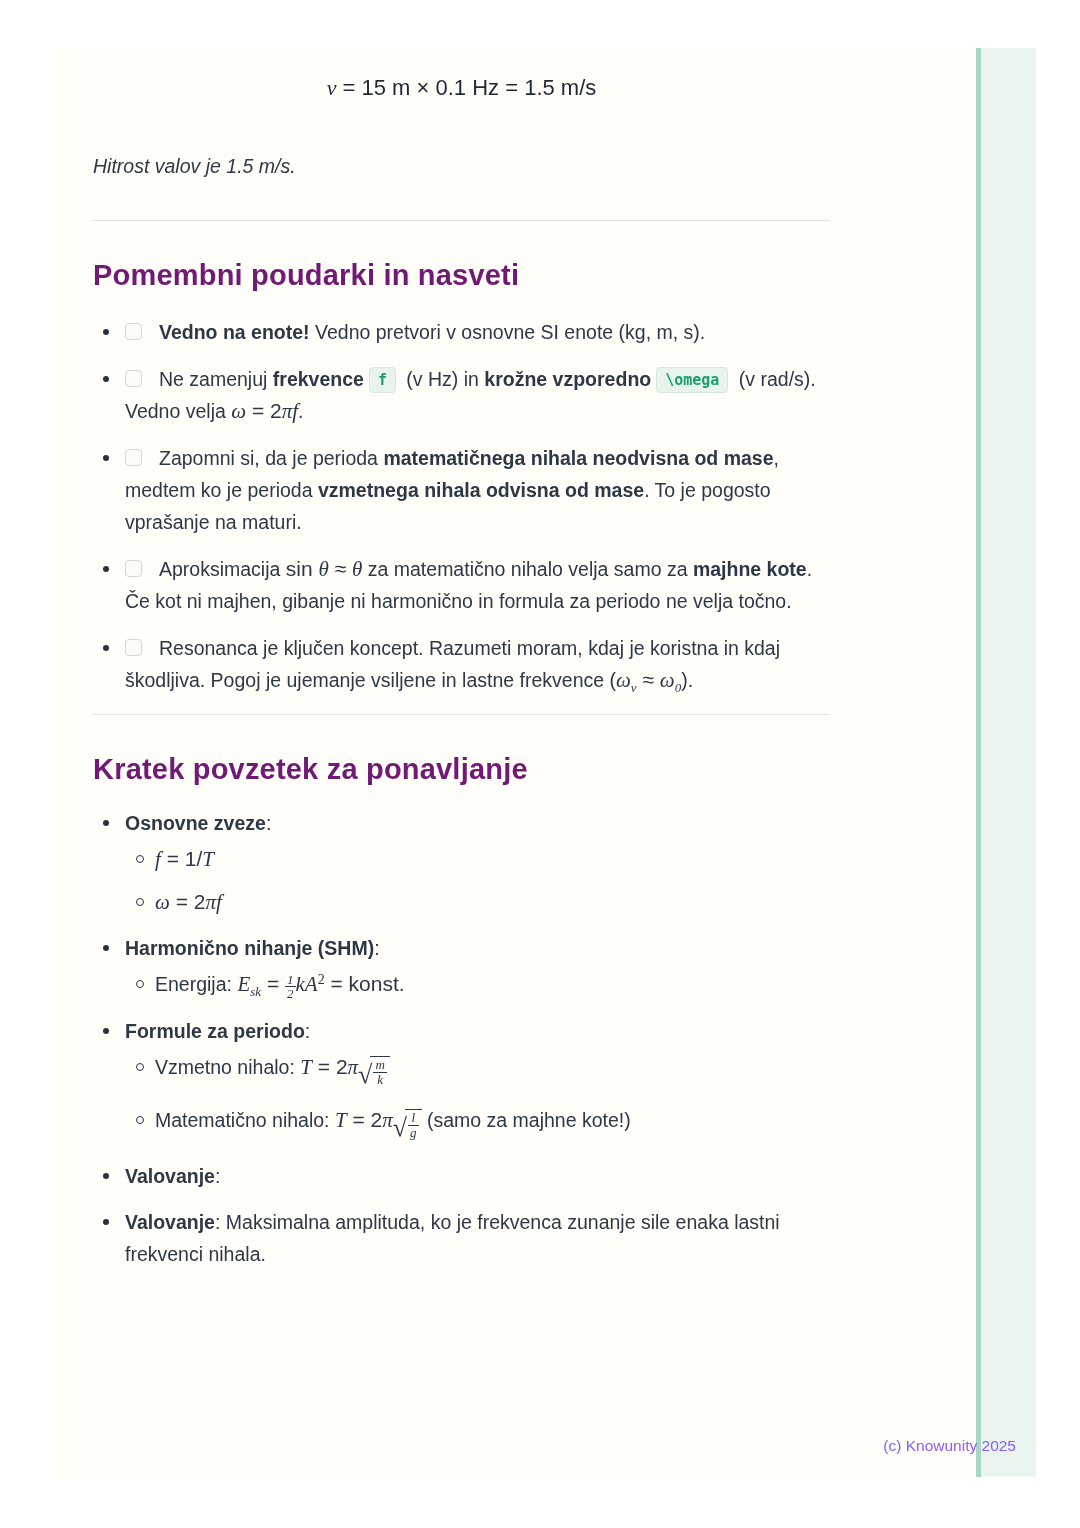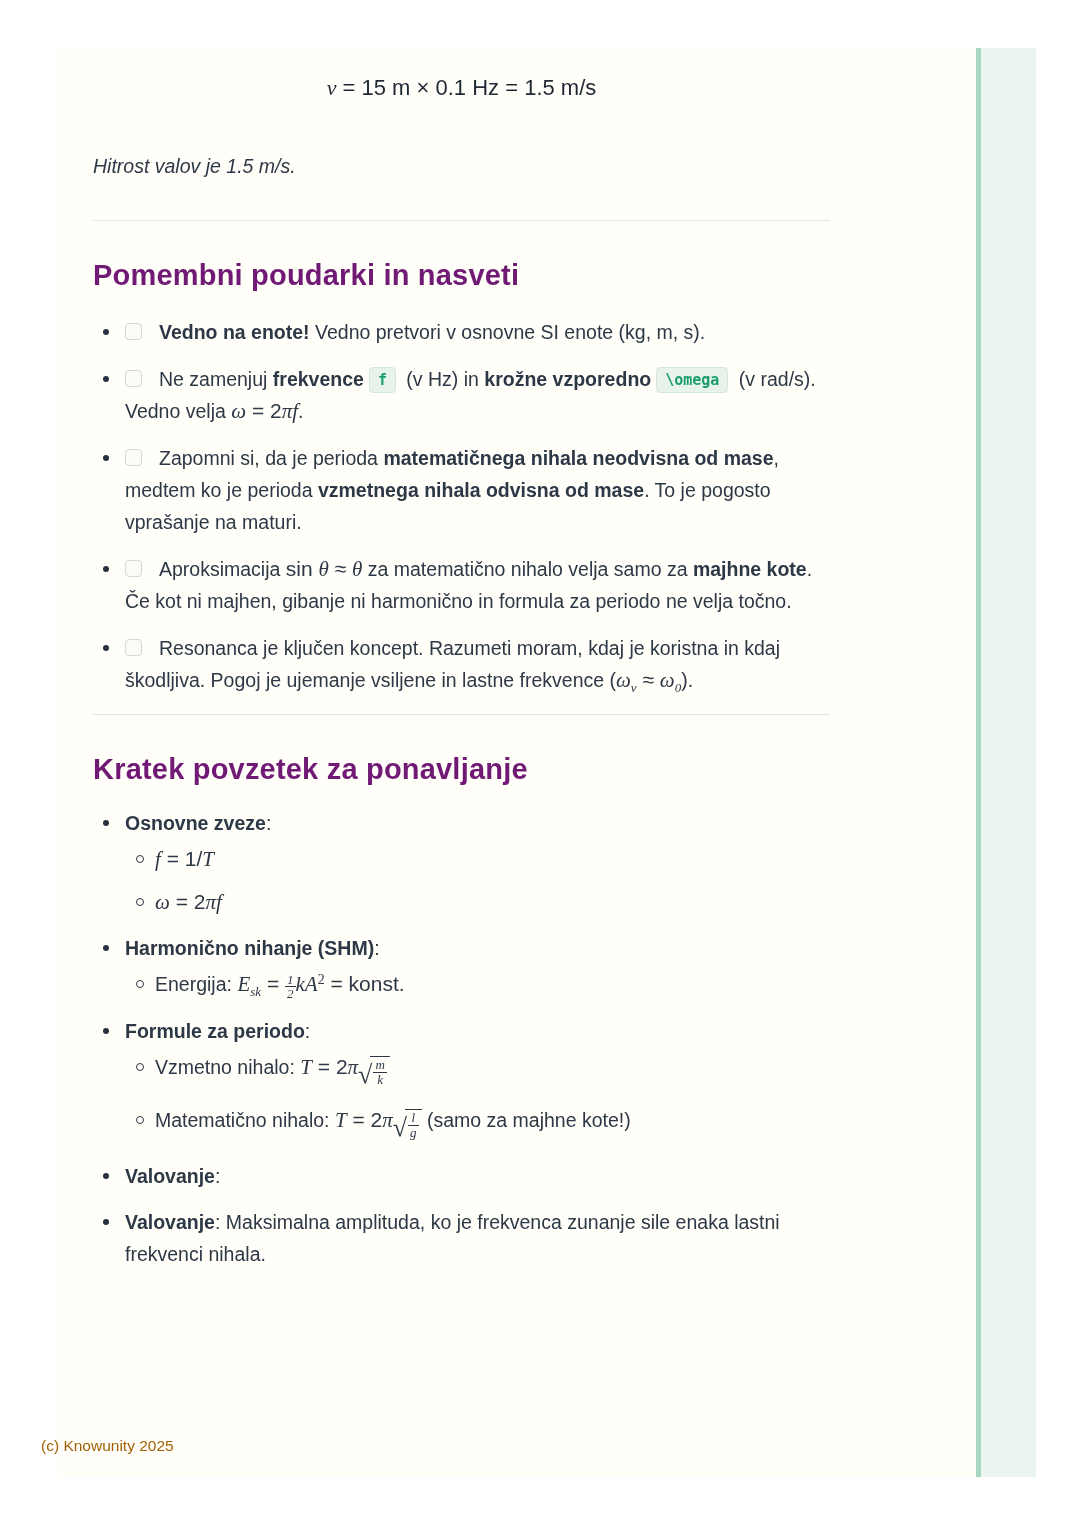--- a/index.html
+++ b/index.html
@@ -50,22 +50,22 @@
   .frac{display:inline-block;vertical-align:-0.55em;text-align:center;
     font-family:"Liberation Serif",serif;font-style:italic;font-size:13px;line-height:1.05;}
   .frac .fn{display:block;border-bottom:1px solid #2d3847;padding:0 2px;}
   .frac .fd{display:block;padding:0 2px;}
 
   .sqrt{display:inline-flex;align-items:center;vertical-align:-0.45em;}
   .sqrt .rad{font-family:"Liberation Serif",serif;font-size:26px;line-height:1;margin-right:-2px;}
   .sqrt .radicand{border-top:1.5px solid #2d3847;padding:1px 3px 0;}
   .sqrt .frac{vertical-align:baseline;}
 
-  .footer{position:absolute;left:41px;top:1437px;width:957px;text-align:left;
-    font-size:15.5px;color:#a16207;z-index:2;}
+  .footer{position:absolute;left:59px;top:1437px;width:957px;text-align:right;
+    font-size:15.5px;color:#8b5cf6;z-index:2;}
 </style>
 </head>
 <body>
 
 <div class="card">
   <div class="stripe"></div>
 
   <div class="content">
 
     <div class="formula-block">

